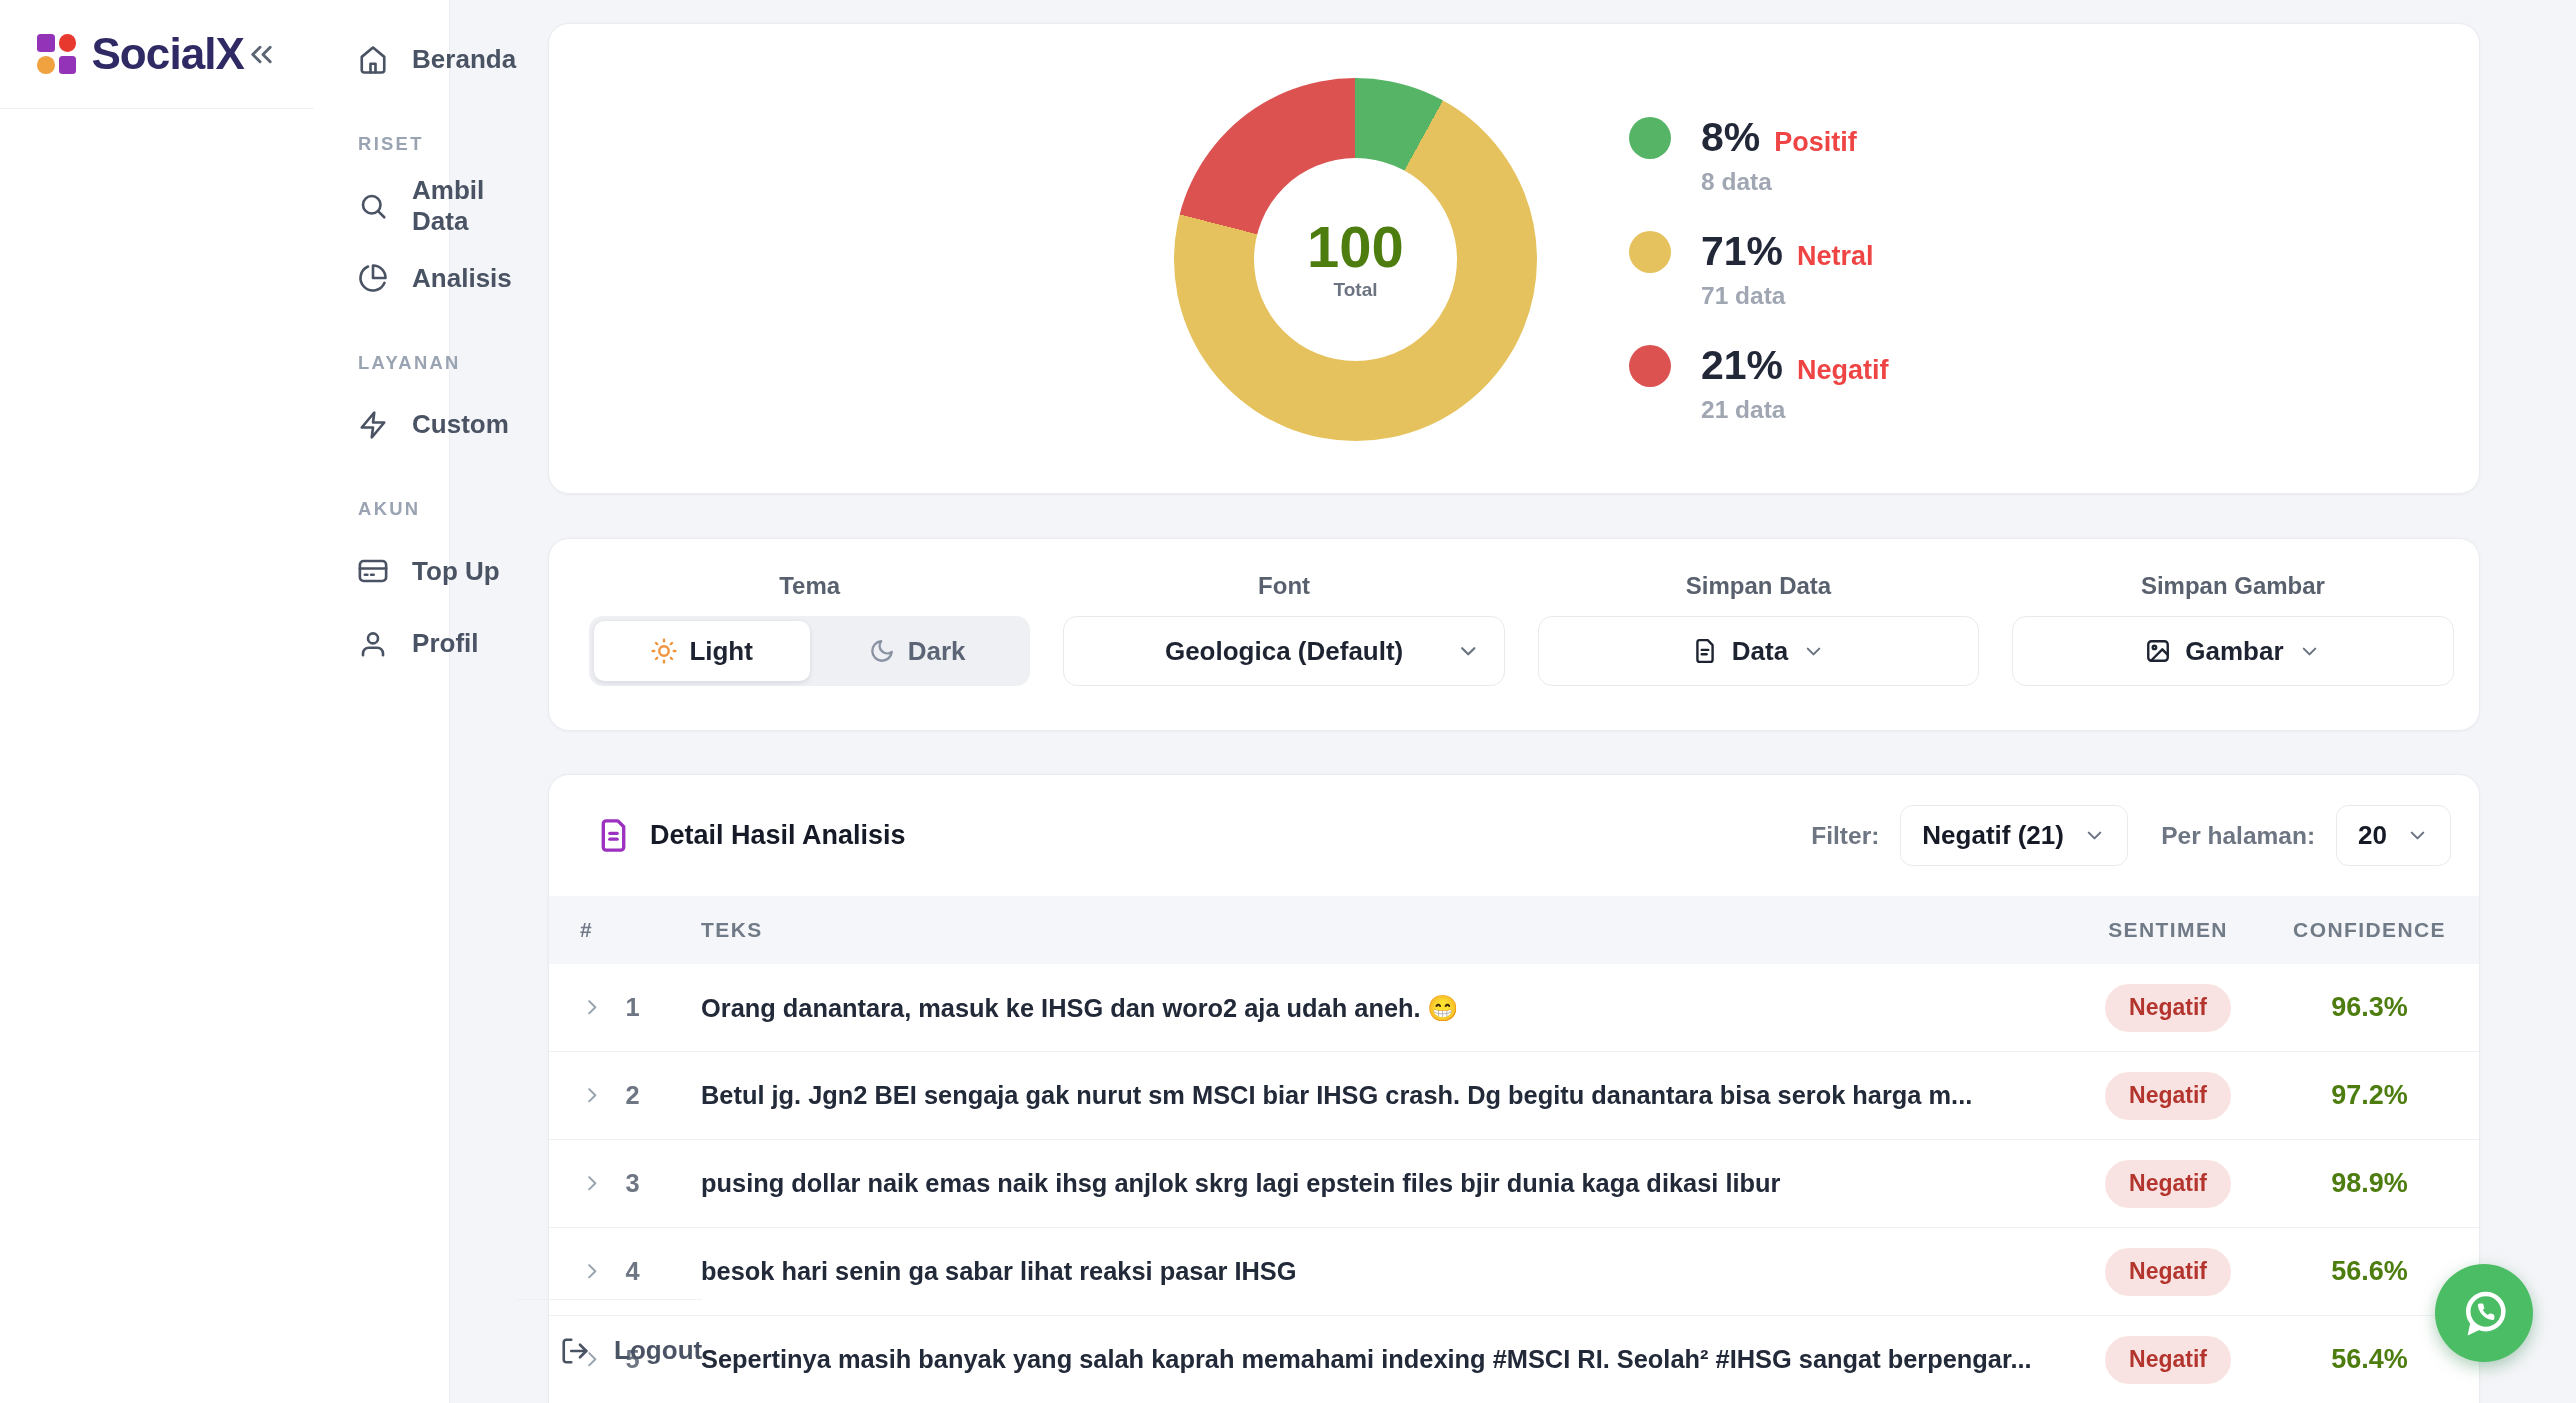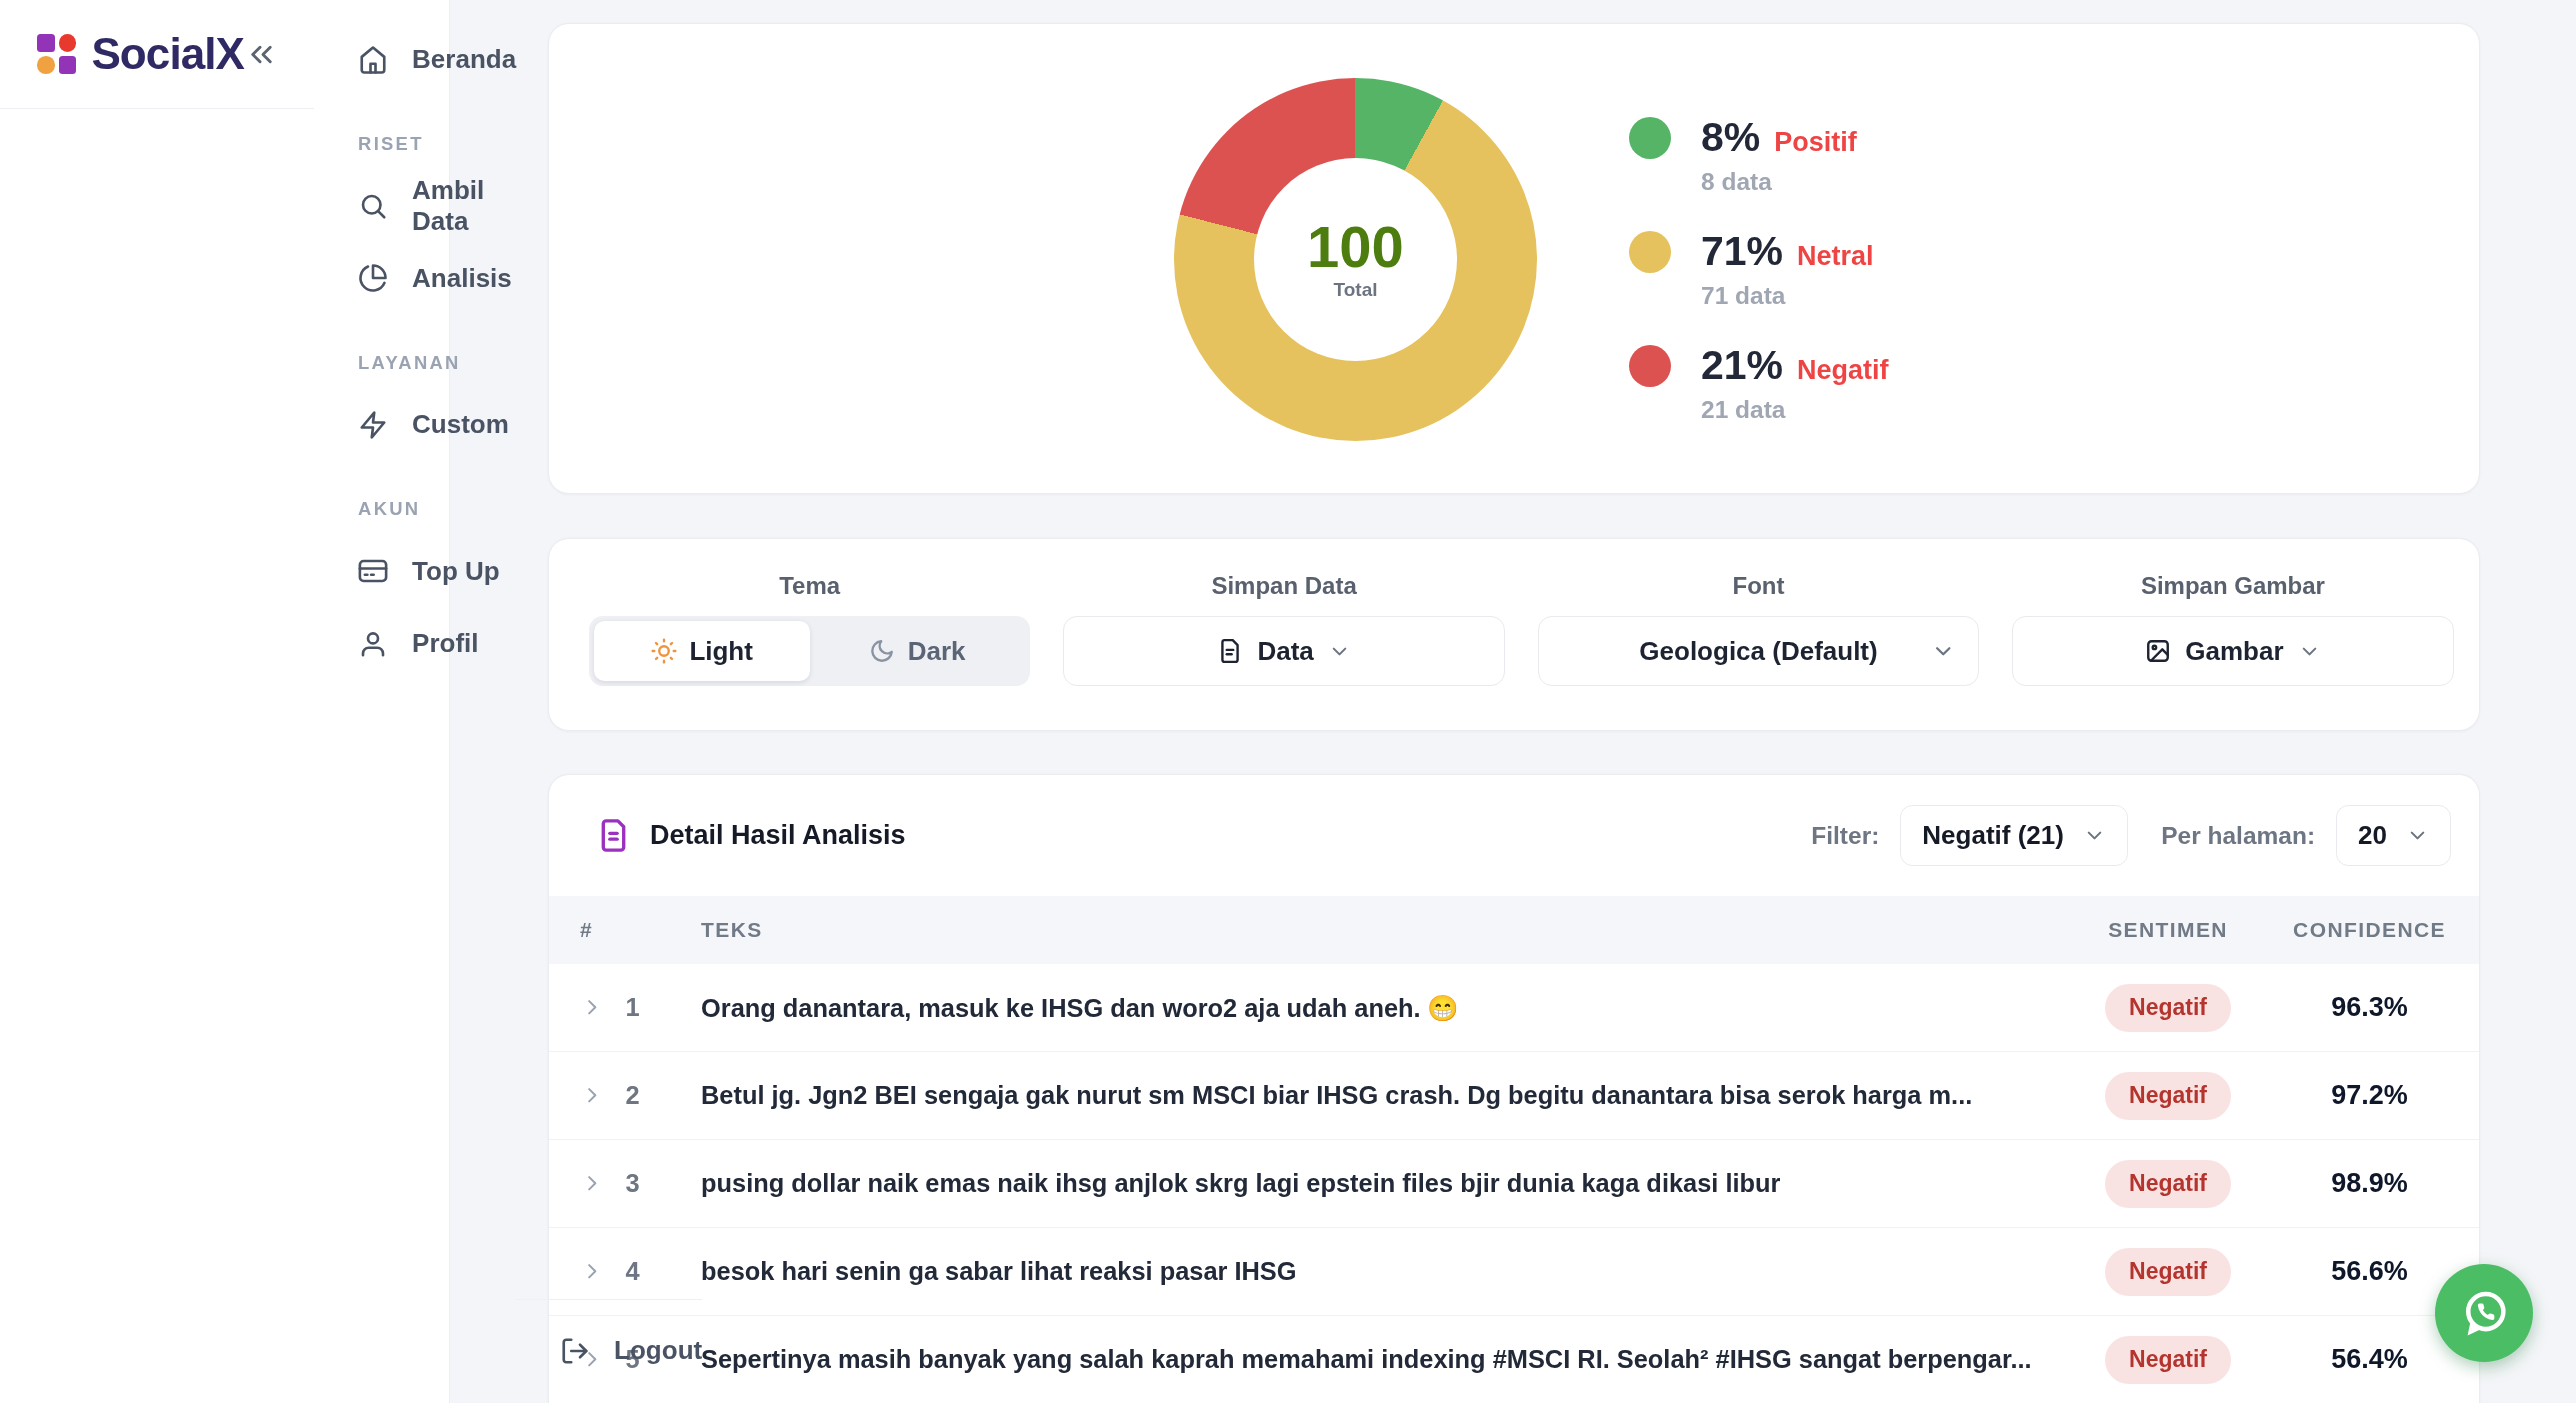--- a/index.html
+++ b/index.html
@@ -79,21 +79,21 @@
     color:#717a87; letter-spacing:1.4px; }
   .th-c, .td-c { text-align:center; justify-self:center; }
   .t-row { height:88px; border-bottom:1.8px solid #f0f1f5; }
   .row-lead { display:flex; align-items:center; gap:21px; }
   .row-chev { color:#9aa3b0; }
   .row-num { font-size:25.4px; font-weight:600; color:#6e7683; }
   .row-text { font-size:25.4px; font-weight:700; color:#222938; white-space:nowrap;
     overflow:hidden; padding-right:26px; }
   .badge { display:inline-block; font-size:23px; font-weight:700;
     padding:10.5px 24px; border-radius:875px; }
-  .conf { font-size:27px; font-weight:800; color:#0f172a;text-align:center; }
+  .conf { font-size:27px; font-weight:800; color:#4d7c0f;text-align:center; }
 
   
   .wa-fab { position:fixed; right:43px; bottom:41px; width:98px; height:98px;
     border-radius:50%; display:flex; align-items:center; justify-content:center;
     box-shadow:0 5.3px 16px rgba(30,120,60,0.35); z-index:10; }
 </style>
 </head>
 <body>
 
 <aside class="sidebar" data-interactable="false">
@@ -253,45 +253,45 @@
             <svg width="26" height="26" viewBox="0 0 24 24" fill="none" stroke="currentColor" stroke-width="2.2" stroke-linecap="round" stroke-linejoin="round">
                 <path d="M21 12.79A9 9 0 1 1 11.21 3 7 7 0 0 0 21 12.79z"></path>
               </svg>
           </span>
           <span data-interactable="false">Dark</span>
         </div>
       </div>
     </div>
 
     <div class="setting-group" data-interactable="false">
+      <div class="setting-label" data-interactable="false">Font</div>
+      <div class="control" data-interactable="true">
+        <span data-interactable="false">Geologica (Default)</span>
+        <span class="chev" data-interactable="false">
+          <svg width="24.5" height="24.5" viewBox="0 0 24 24" fill="none" stroke="currentColor" stroke-width="2.2" stroke-linecap="round" stroke-linejoin="round">
+              <polyline points="6 9 12 15 18 9"></polyline>
+            </svg>
+        </span>
+      </div>
+    </div>
+
+    <div class="setting-group" data-interactable="false">
       <div class="setting-label" data-interactable="false">Simpan Data</div>
       <div class="control" data-interactable="true">
         <span data-interactable="false">
           <svg width="26" height="26" viewBox="0 0 24 24" fill="none" stroke="currentColor" stroke-width="2.2" stroke-linecap="round" stroke-linejoin="round">
               <path d="M14.5 2H7a2 2 0 0 0-2 2v16a2 2 0 0 0 2 2h10a2 2 0 0 0 2-2V6.5z"></path>
               <line x1="9" y1="11" x2="15" y2="11"></line>
               <line x1="9" y1="15" x2="13.5" y2="15"></line>
             </svg>
         </span>
         <span data-interactable="false">Data</span>
         <svg width="23" height="23" viewBox="0 0 24 24" fill="none" stroke="#6b7480" stroke-width="2.2" stroke-linecap="round" stroke-linejoin="round">
             <polyline points="6 9 12 15 18 9"></polyline>
           </svg>
-      </div>
-    </div>
-
-    <div class="setting-group" data-interactable="false">
-      <div class="setting-label" data-interactable="false">Font</div>
-      <div class="control" data-interactable="true">
-        <span data-interactable="false">Geologica (Default)</span>
-        <span class="chev" data-interactable="false">
-          <svg width="24.5" height="24.5" viewBox="0 0 24 24" fill="none" stroke="currentColor" stroke-width="2.2" stroke-linecap="round" stroke-linejoin="round">
-              <polyline points="6 9 12 15 18 9"></polyline>
-            </svg>
-        </span>
       </div>
     </div>
 
     <div class="setting-group" data-interactable="false">
       <div class="setting-label" data-interactable="false">Simpan Gambar</div>
       <div class="control" data-interactable="true">
         <span data-interactable="false">
           <svg width="26" height="26" viewBox="0 0 24 24" fill="none" stroke="currentColor" stroke-width="2.2" stroke-linecap="round" stroke-linejoin="round">
               <rect x="3" y="3" width="18" height="18" rx="3"></rect>
               <circle cx="8.7" cy="8.7" r="1.6"></circle>

